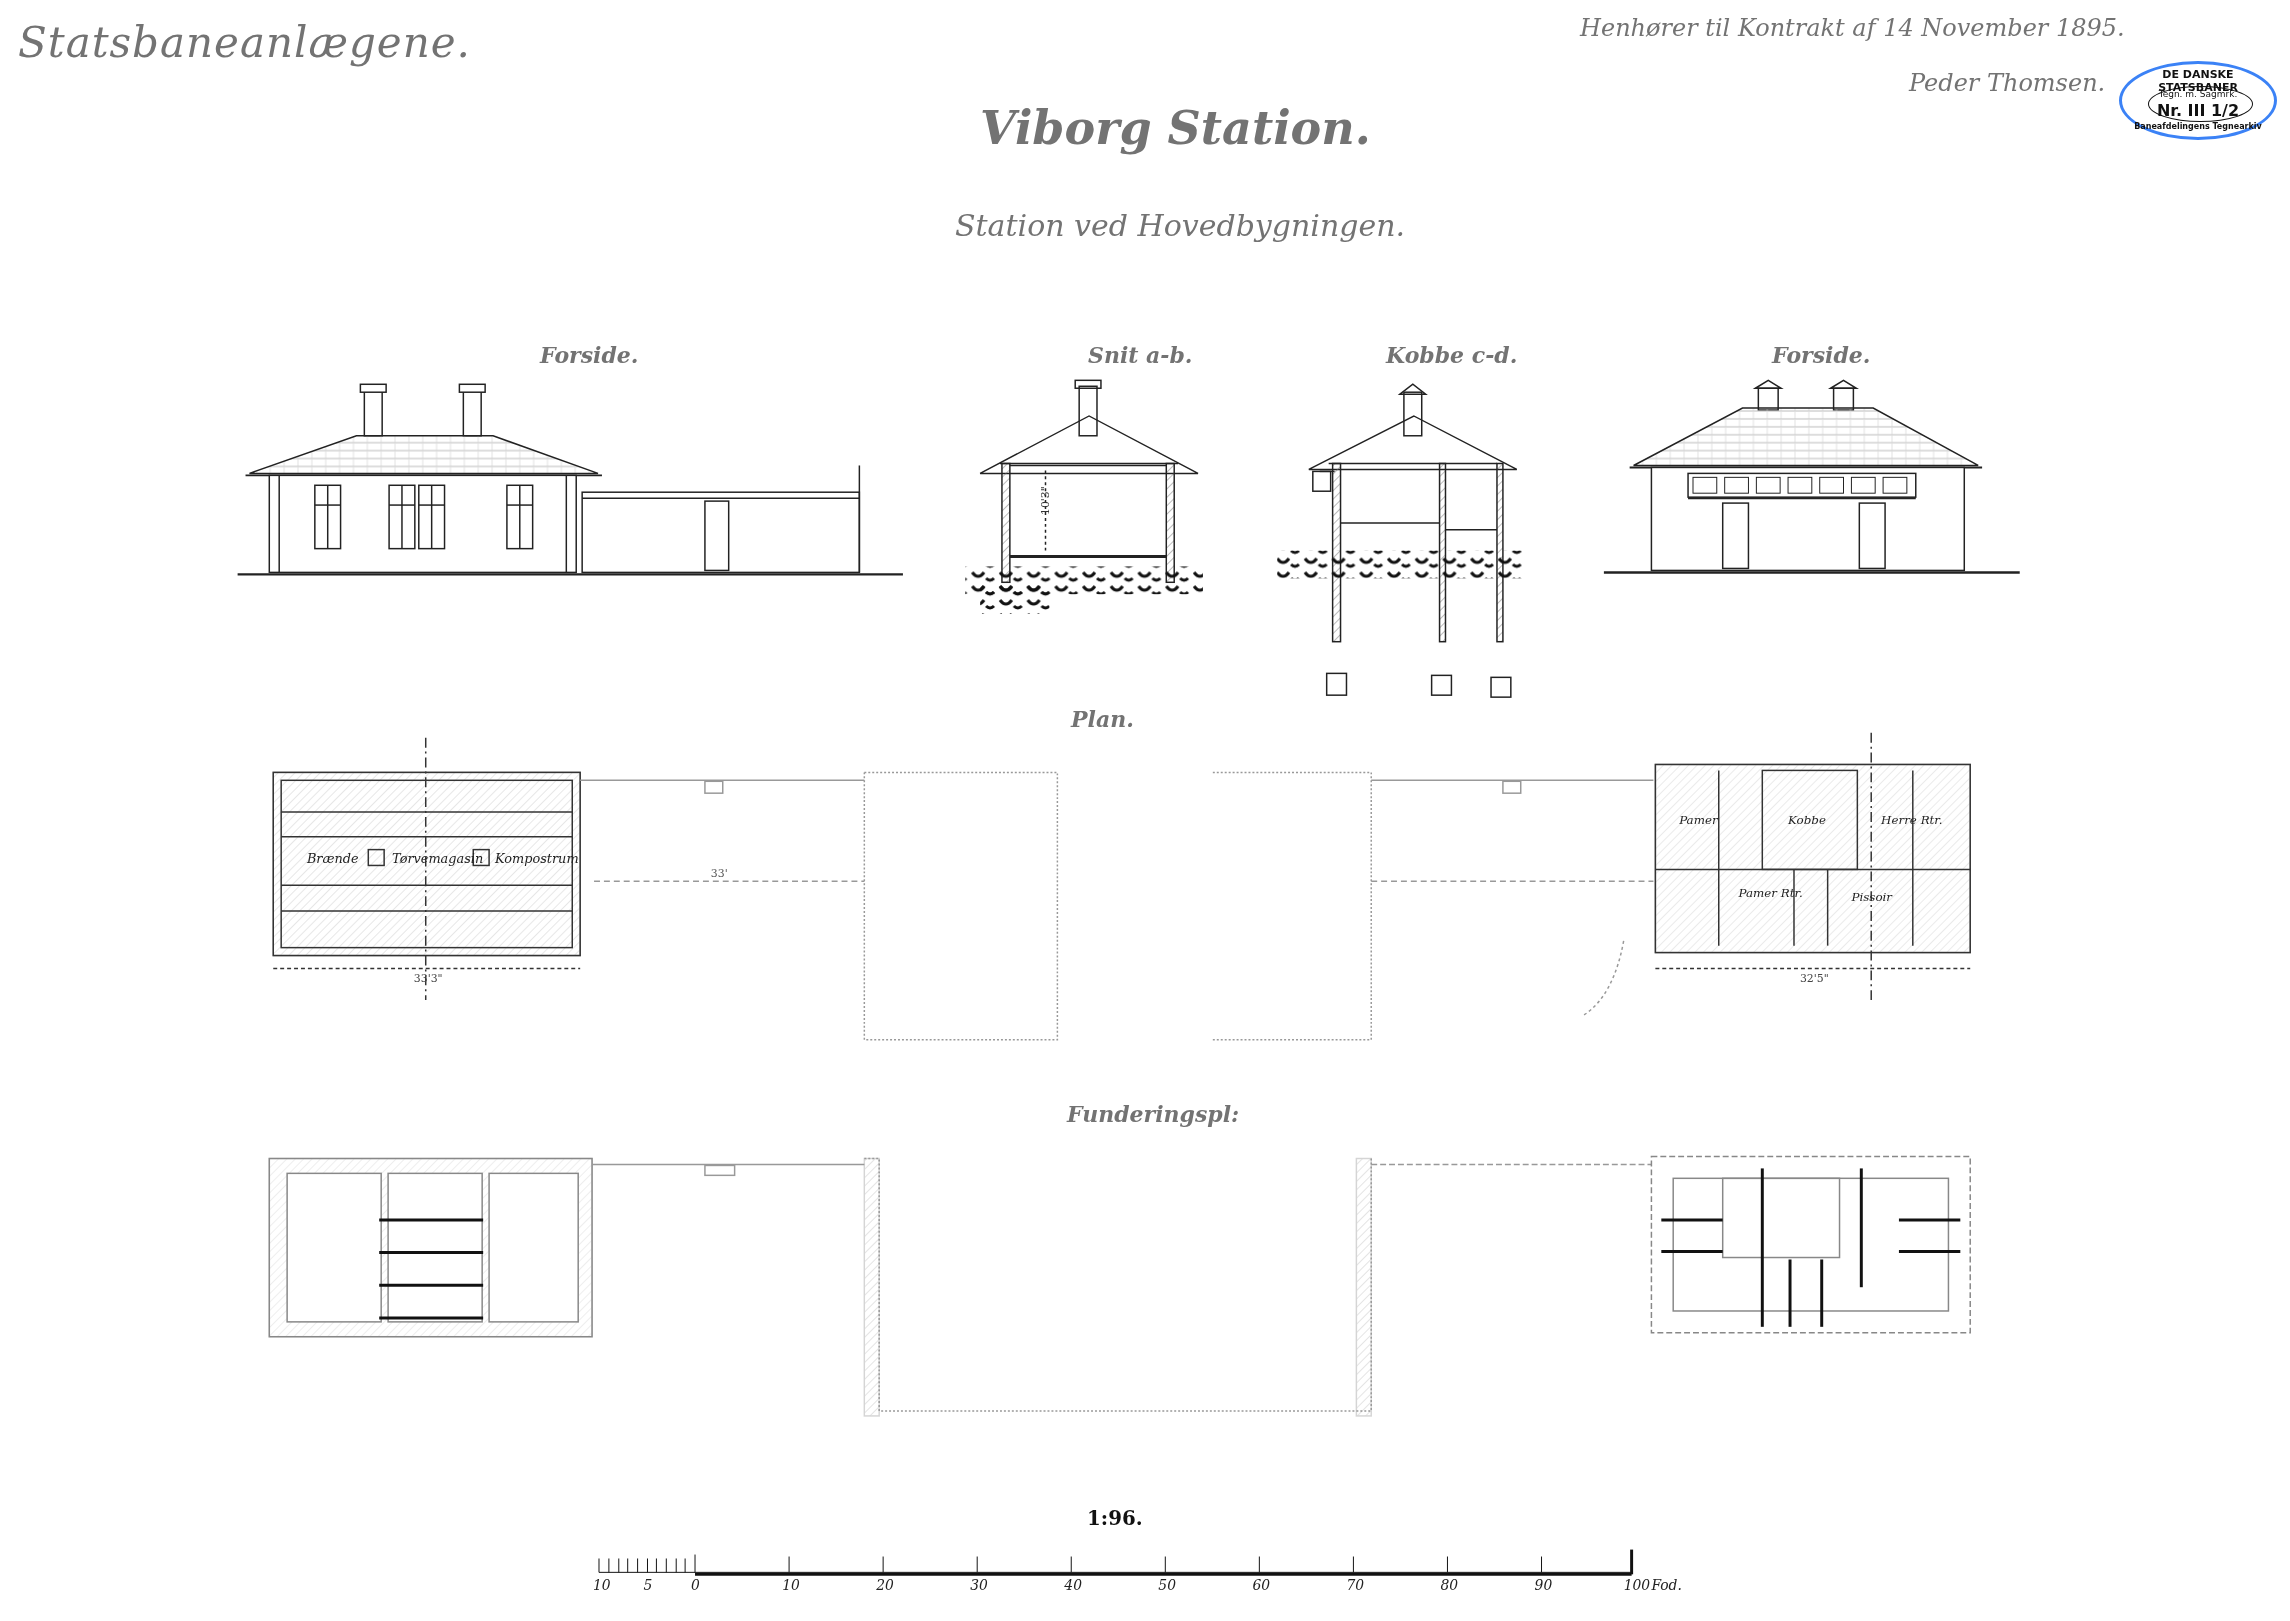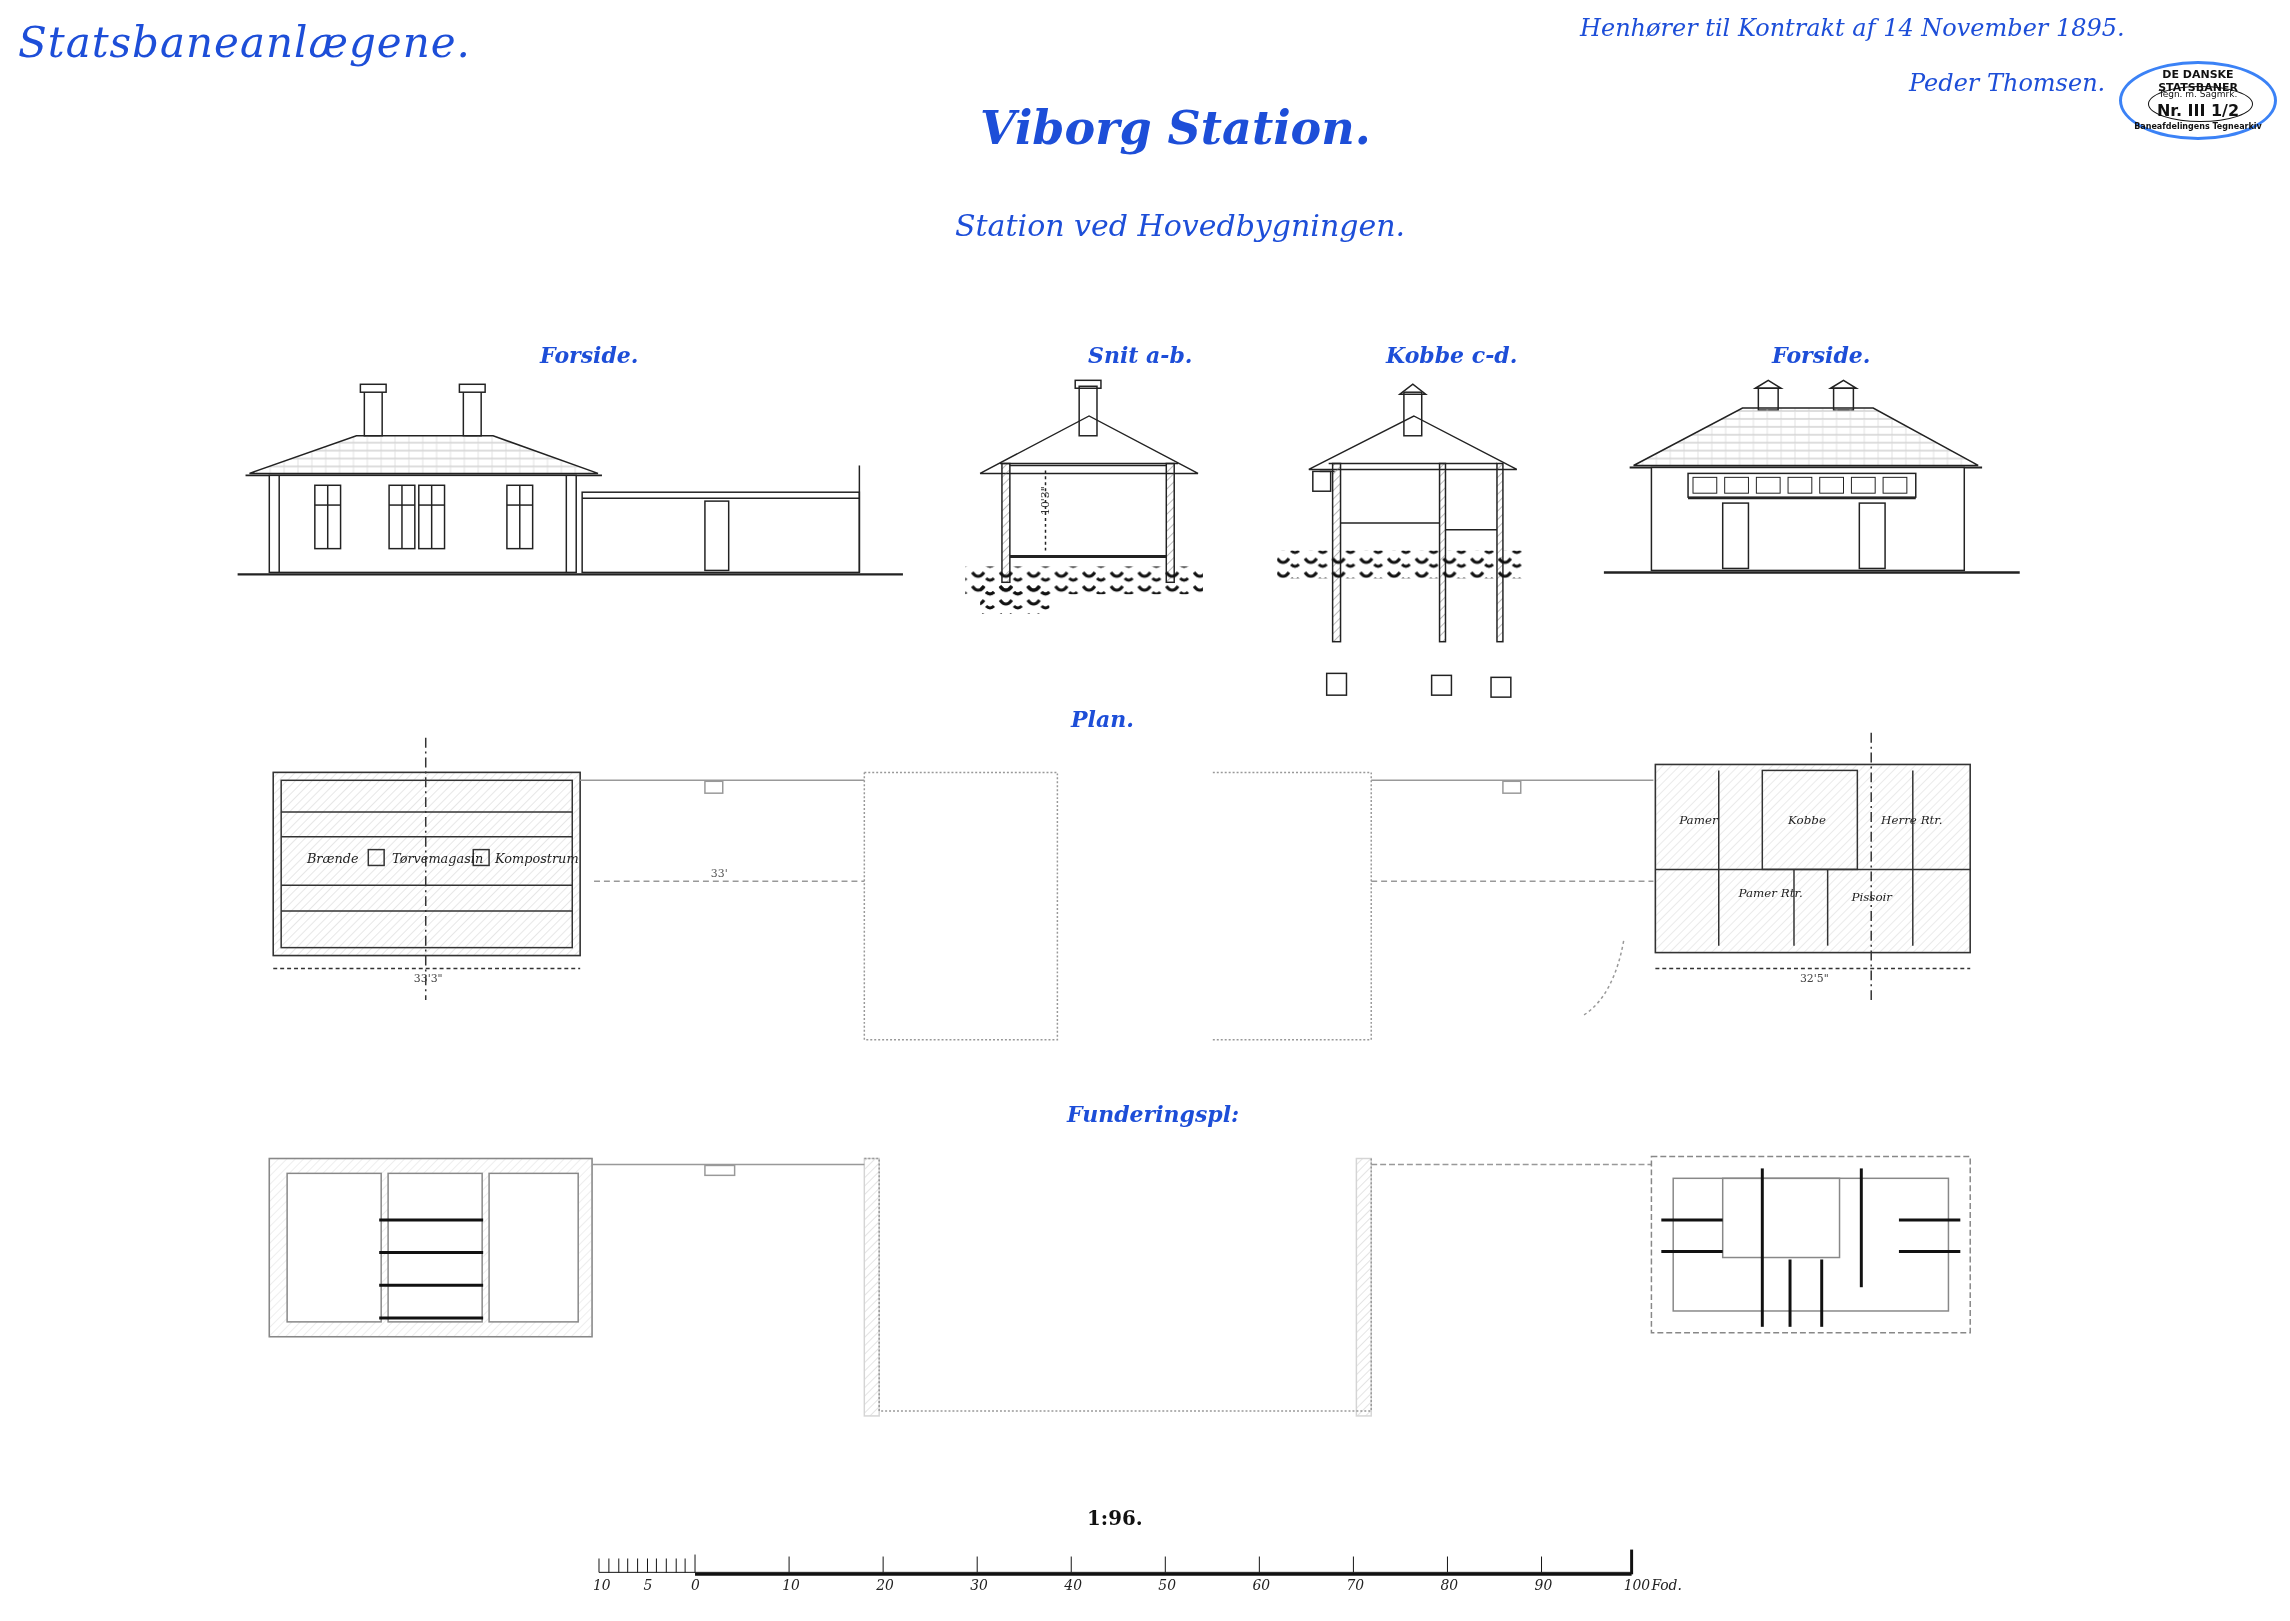--- a/index.html
+++ b/index.html
@@ -1,19 +1,19 @@
 <!DOCTYPE html>
 <html><head>
 <meta charset="utf-8">
 <style>
   html, body { margin:0; padding:0; background:#ffffff; }
   body { width:2291px; height:1622px; position:relative; overflow:hidden;
          font-family:"DejaVu Serif", serif; color:#111; }
   .abs { position:absolute; }
-  .script { font-family:"DejaVu Serif", serif; font-style:italic; color:#1d4ed8; white-space:nowrap; }
+  .script { font-family:"DejaVu Serif", serif; font-style:italic; color:#737373; white-space:nowrap; }
   .hdr-left { left:18px; top:18px; font-size:42px; letter-spacing:1px; }
   .hdr-right { left:1580px; top:14px; font-size:24px; }
   .signature { left:1909px; top:69px; font-size:24px; }
   .title { left:980px; top:101px; font-size:46px; font-weight:bold; }
   .subtitle { left:955px; top:208px; font-size:30px; }
   .view-label { font-size:22px; font-weight:bold; }
   .stamp { left:2119px; top:61px; width:158px; height:79px; border:3px solid #3b82f6;
            border-radius:50%; box-sizing:border-box; text-align:center;
            font-family:"DejaVu Sans", sans-serif; }
   .stamp .inner { position:absolute; left:26px; top:22px; width:103px; height:34px;

